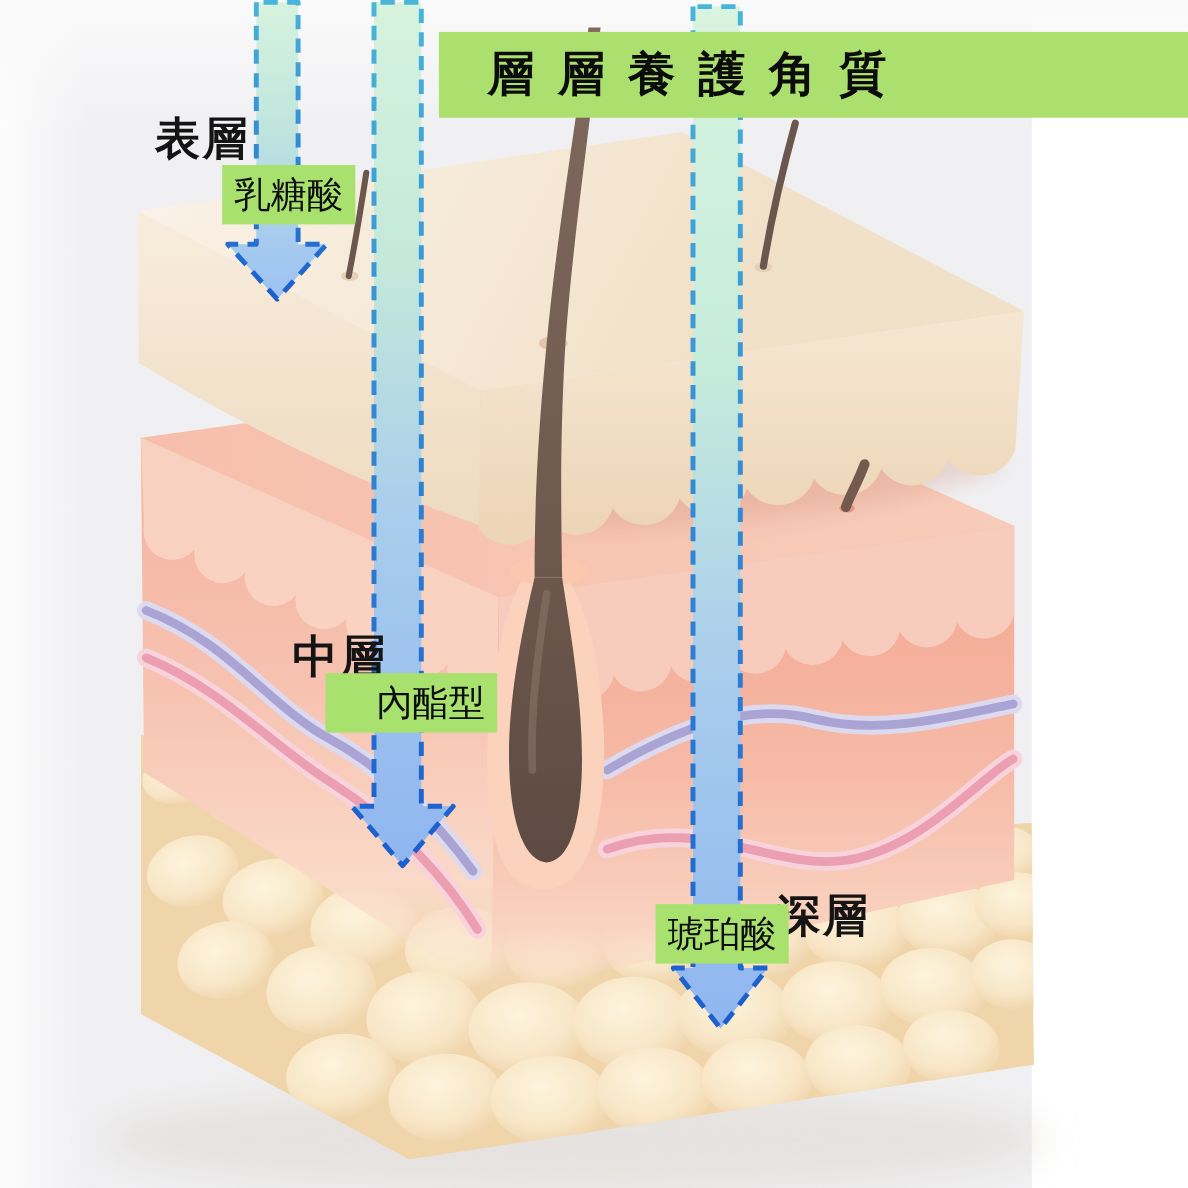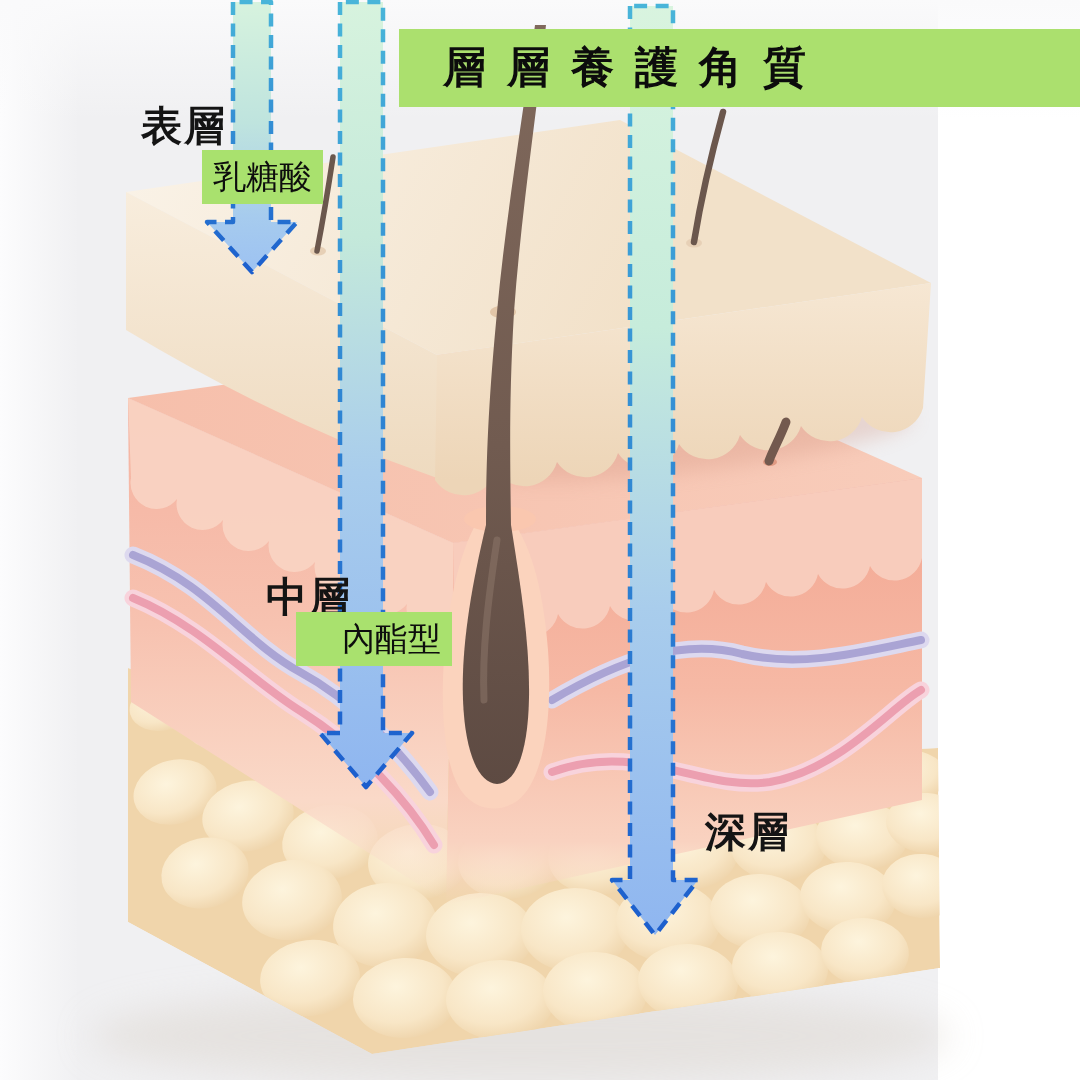--- a/index.html
+++ b/index.html
@@ -241,13 +241,16 @@
   <div id="lbl-surface" class="txt-label">表層</div>
   <div id="lbl-middle" class="txt-label">中層</div>
   <div id="lbl-deep" class="txt-label">深層</div>
 
   <div id="chip-1" class="chip">
     <span>乳糖酸</span>
   </div>
   <div id="chip-2" class="chip">
     <div>內酯型</div>
   </div>
+  <div id="chip-3" class="chip">
+    <span>琥珀酸</span>
+  </div>
 </div>
 
 </body></html>

